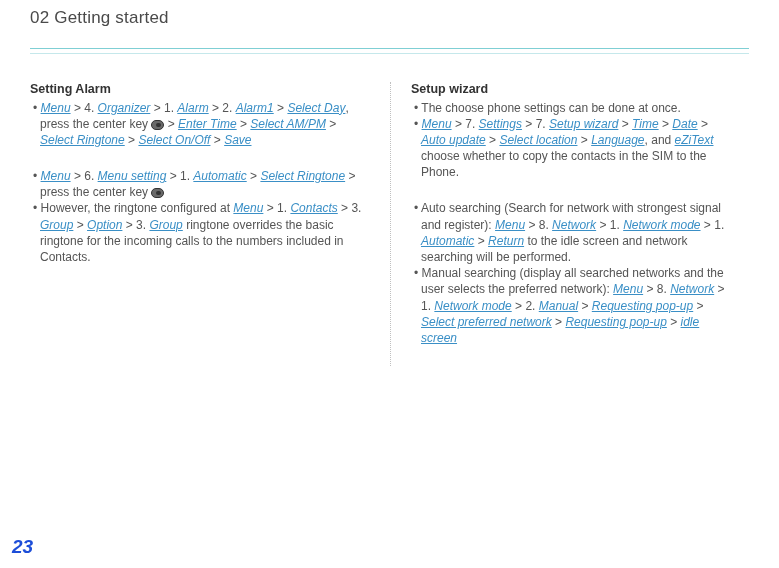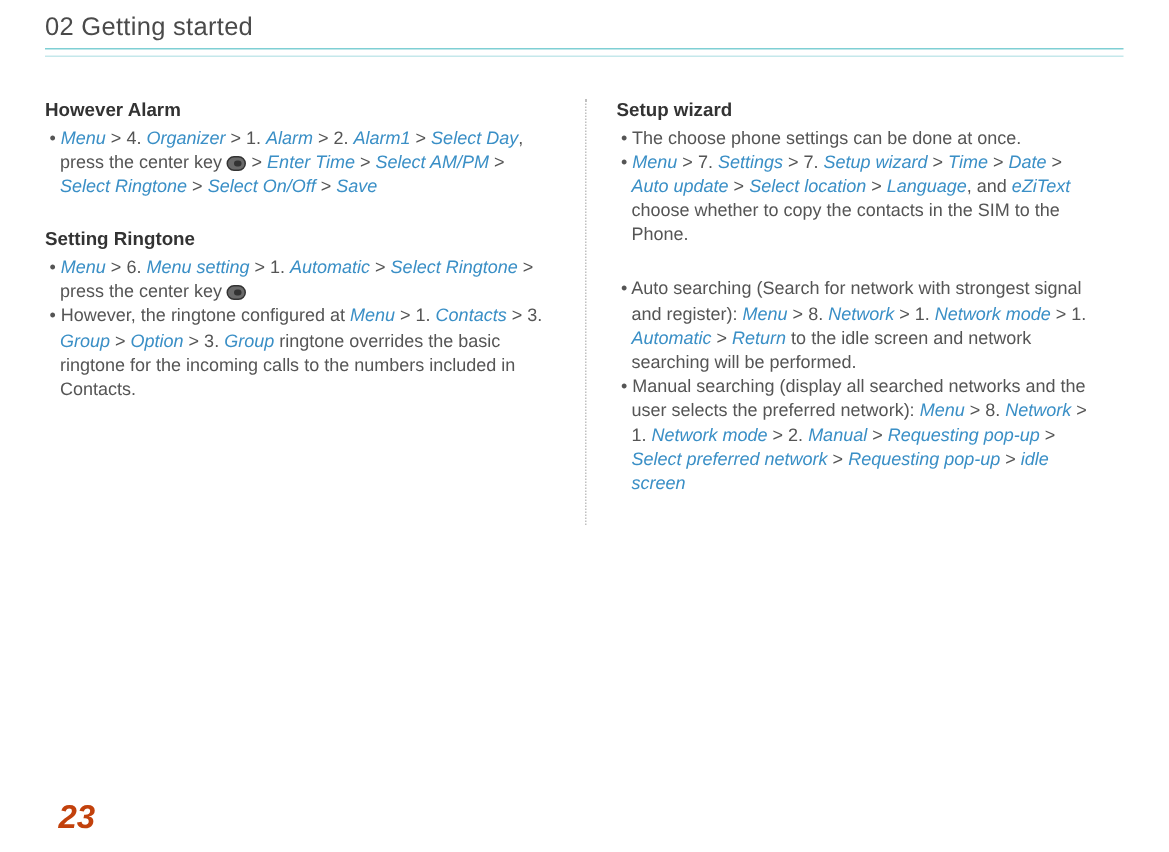--- a/index.html
+++ b/index.html
@@ -12,21 +12,21 @@
       height: 568px;
       background: #ffffff;
       font-family: Arial, Helvetica, sans-serif;
       position: relative;
       padding: 8px 30px 10px 30px;
     }
     .header-title {
       font-size: 17px;
       color: #4a4a4a;
       font-weight: normal;
-      margin-bottom: 4px;
+      margin-bottom: 20px;
       letter-spacing: 0.2px;
     }
     .header-rule {
       height: 1px;
       background: #7fcfd4;
       margin-bottom: 4px;
     }
     .header-rule-thin {
       height: 0.5px;
       background: #c5e8eb;
@@ -63,20 +63,21 @@
       text-indent: -7px;
       margin-bottom: 0px;
     }
     .bullet-item::before {
       content: "• ";
       color: #555;
     }
     .link {
       color: #3a8fc6;
       font-style: italic;
+      text-decoration: underline;
     }
     .sep {
       color: #555;
     }
     .center-key {
       display: inline-block;
       width: 13px;
       height: 10px;
       background: #6a6a6a;
       border: 1px solid #333;
@@ -90,42 +91,41 @@
       top: 2px;
       left: 4px;
       width: 5px;
       height: 4px;
       background: #333;
       border-radius: 2px;
     }
     .page-number {
       position: absolute;
       bottom: 10px;
-      left: 39px;
-      font-size: 22px;
+      left: 12px;
+      font-size: 19px;
       font-weight: bold;
       font-style: italic;
-      color: #c2410c;
+      color: #1d4ed8;
     }
   </style>
 </head>
 <body>
 
 <div class="header-title">02 Getting started</div>
 <div class="header-rule"></div>
 <div class="header-rule-thin"></div>
 
 <div class="content">
   <div class="column-left">
     <div class="section">
-      <div class="section-heading">However Alarm</div>
+      <div class="section-heading">Setting Alarm</div>
       <div class="bullet-item"><span class="link">Menu</span><span class="sep"> &gt; 4. </span><span class="link">Organizer</span><span class="sep"> &gt; 1. </span><span class="link">Alarm</span><span class="sep"> &gt; 2. </span><span class="link">Alarm1</span><span class="sep"> &gt; </span><span class="link">Select Day</span><span>, press the center key </span><span class="center-key"></span><span class="sep"> &gt; </span><span class="link">Enter Time</span><span class="sep"> &gt; </span><span class="link">Select AM/PM</span><span class="sep"> &gt; </span><span class="link">Select Ringtone</span><span class="sep"> &gt; </span><span class="link">Select On/Off</span><span class="sep"> &gt; </span><span class="link">Save</span></div>
     </div>
     <div class="section">
-      <div class="section-heading">Setting Ringtone</div>
       <div class="bullet-item"><span class="link">Menu</span><span class="sep"> &gt; 6. </span><span class="link">Menu setting</span><span class="sep"> &gt; 1. </span><span class="link">Automatic</span><span class="sep"> &gt; </span><span class="link">Select Ringtone</span><span> &gt; press the center key </span><span class="center-key"></span></div>
       <div class="bullet-item"><span>However, the ringtone configured at </span><span class="link">Menu</span><span class="sep"> &gt; 1. </span><span class="link">Contacts</span><span class="sep"> &gt; 3. </span><span class="link">Group</span><span class="sep"> &gt; </span><span class="link">Option</span><span class="sep"> &gt; 3. </span><span class="link">Group</span><span> ringtone overrides the basic ringtone for the incoming calls to the numbers included in Contacts.</span></div>
     </div>
   </div>
 
   <div class="column-right">
     <div class="section">
       <div class="section-heading">Setup wizard</div>
       <div class="bullet-item"><span>The choose phone settings can be done at once.</span></div>
       <div class="bullet-item"><span class="link">Menu</span><span class="sep"> &gt; 7. </span><span class="link">Settings</span><span class="sep"> &gt; 7. </span><span class="link">Setup wizard</span><span class="sep"> &gt; </span><span class="link">Time</span><span class="sep"> &gt; </span><span class="link">Date</span><span class="sep"> &gt; </span><span class="link">Auto update</span><span class="sep"> &gt; </span><span class="link">Select location</span><span class="sep"> &gt; </span><span class="link">Language</span><span>, and </span><span class="link">eZiText</span><span> choose whether to copy the contacts in the SIM to the Phone.</span></div>

